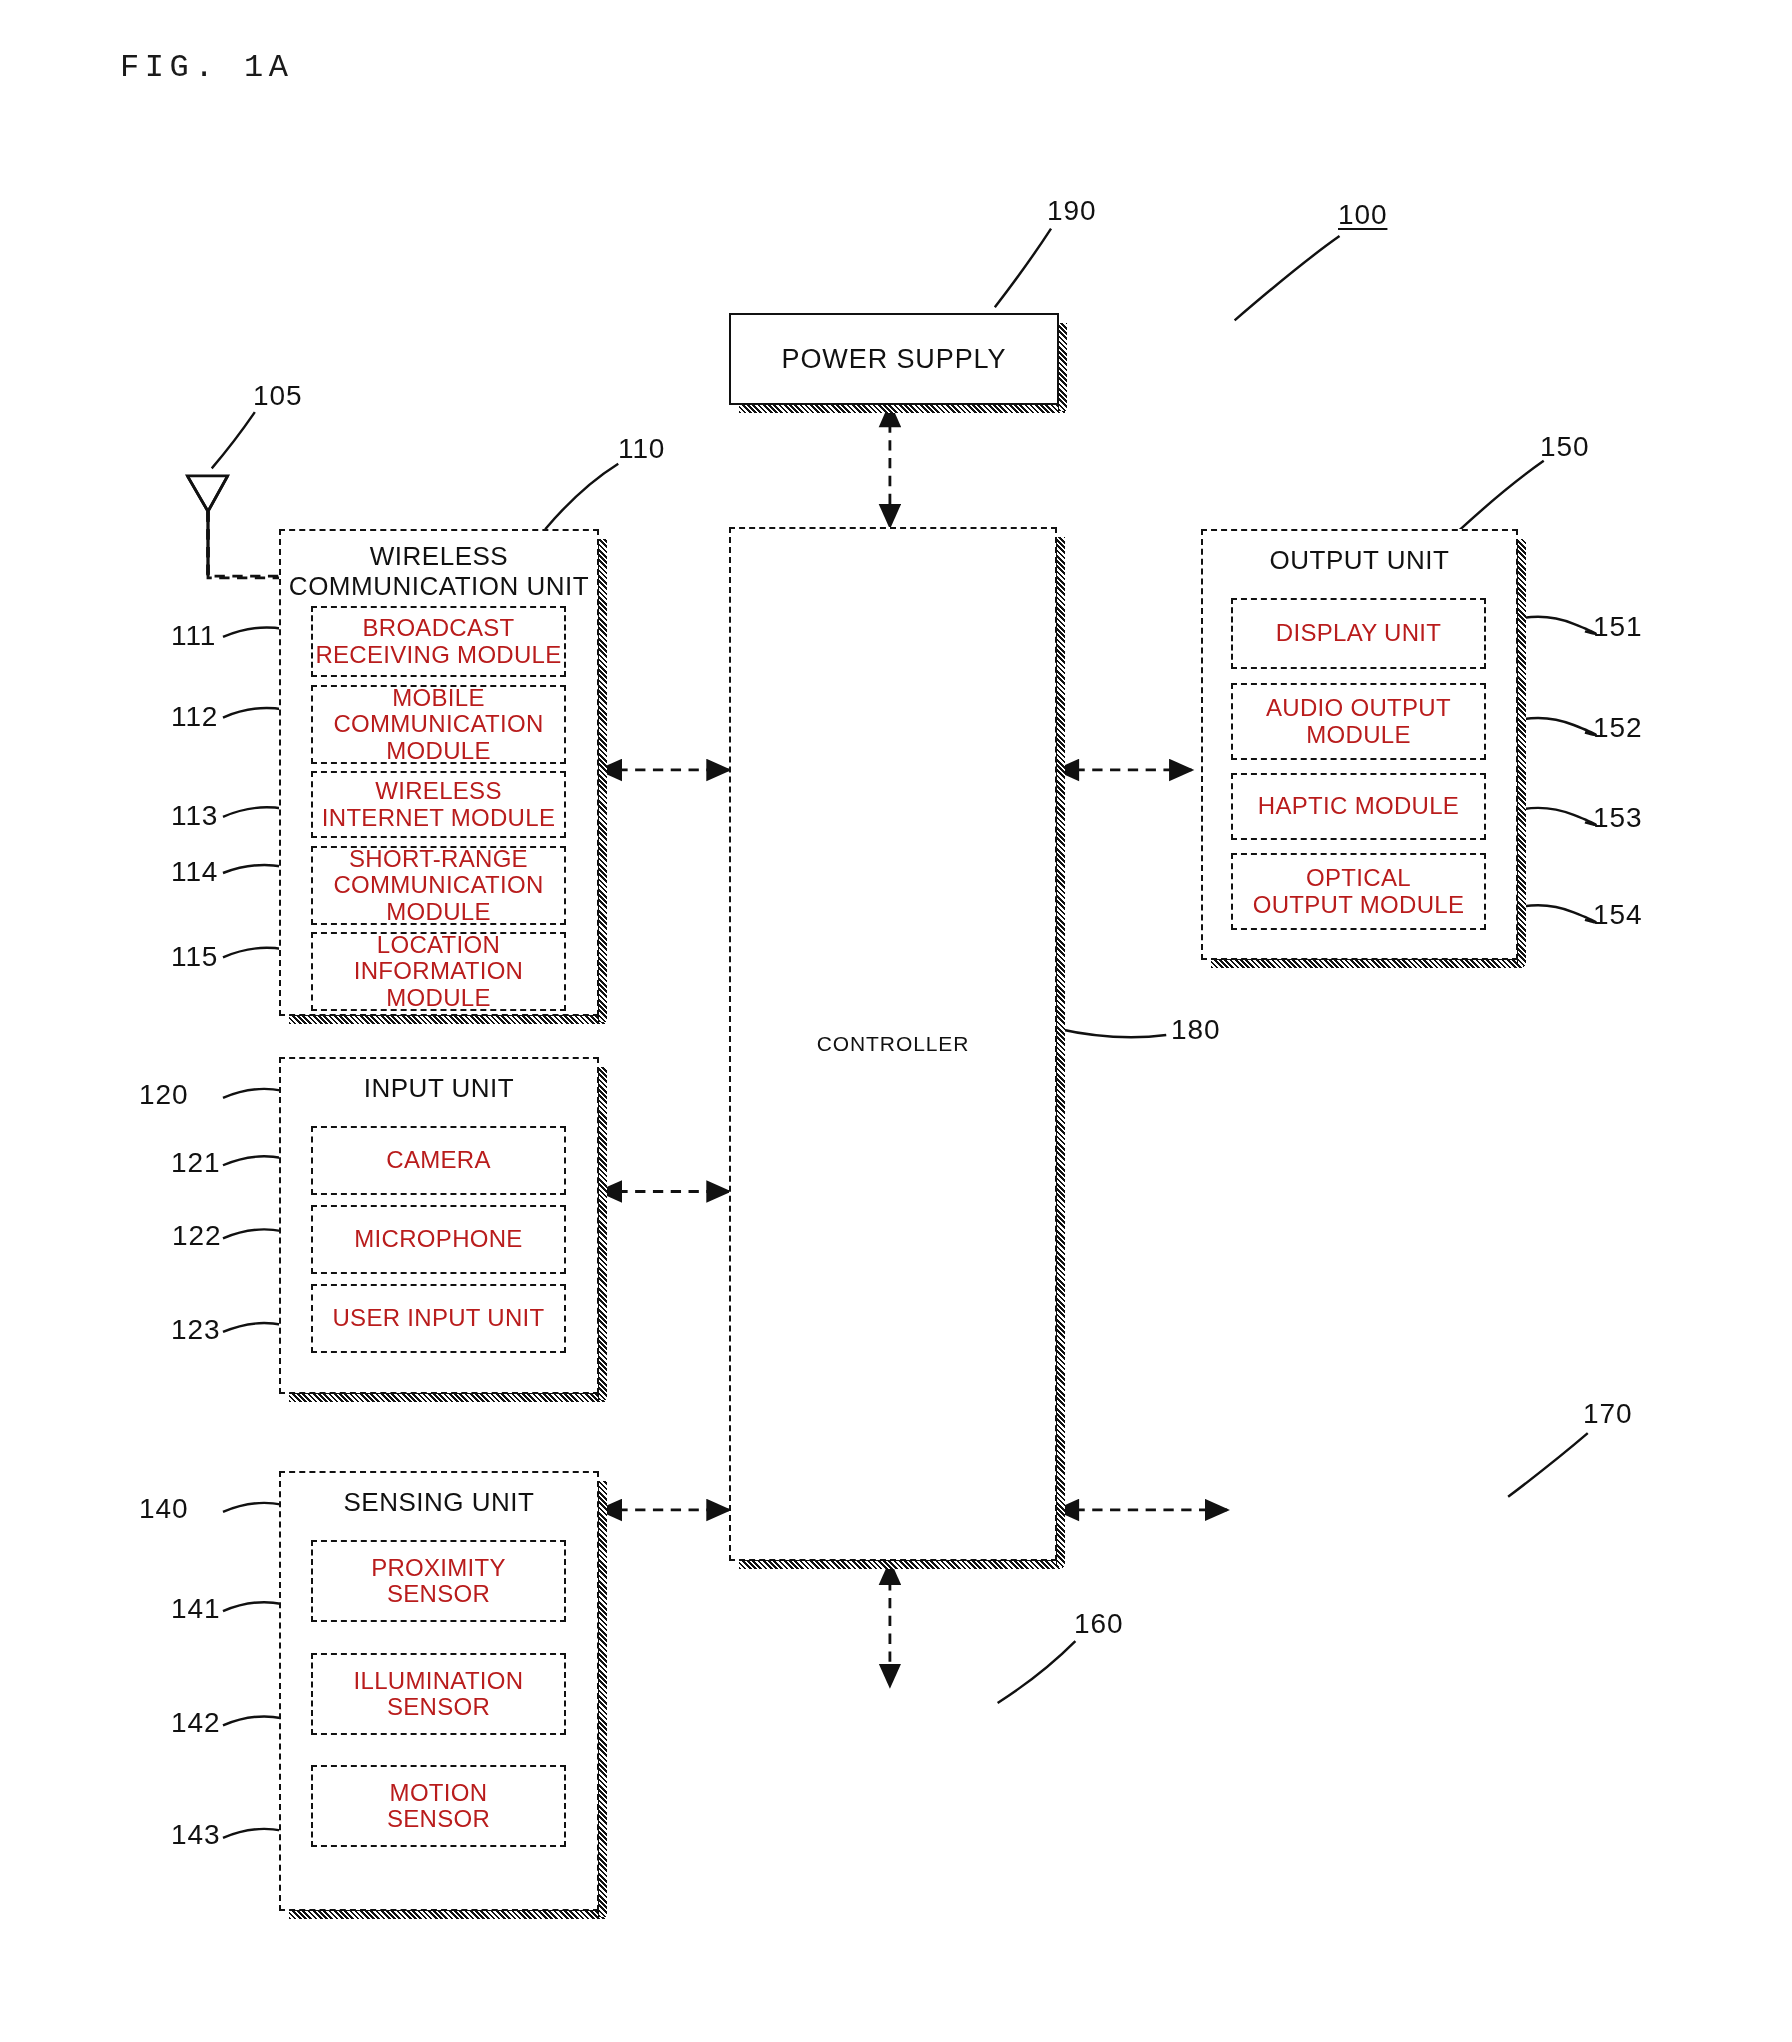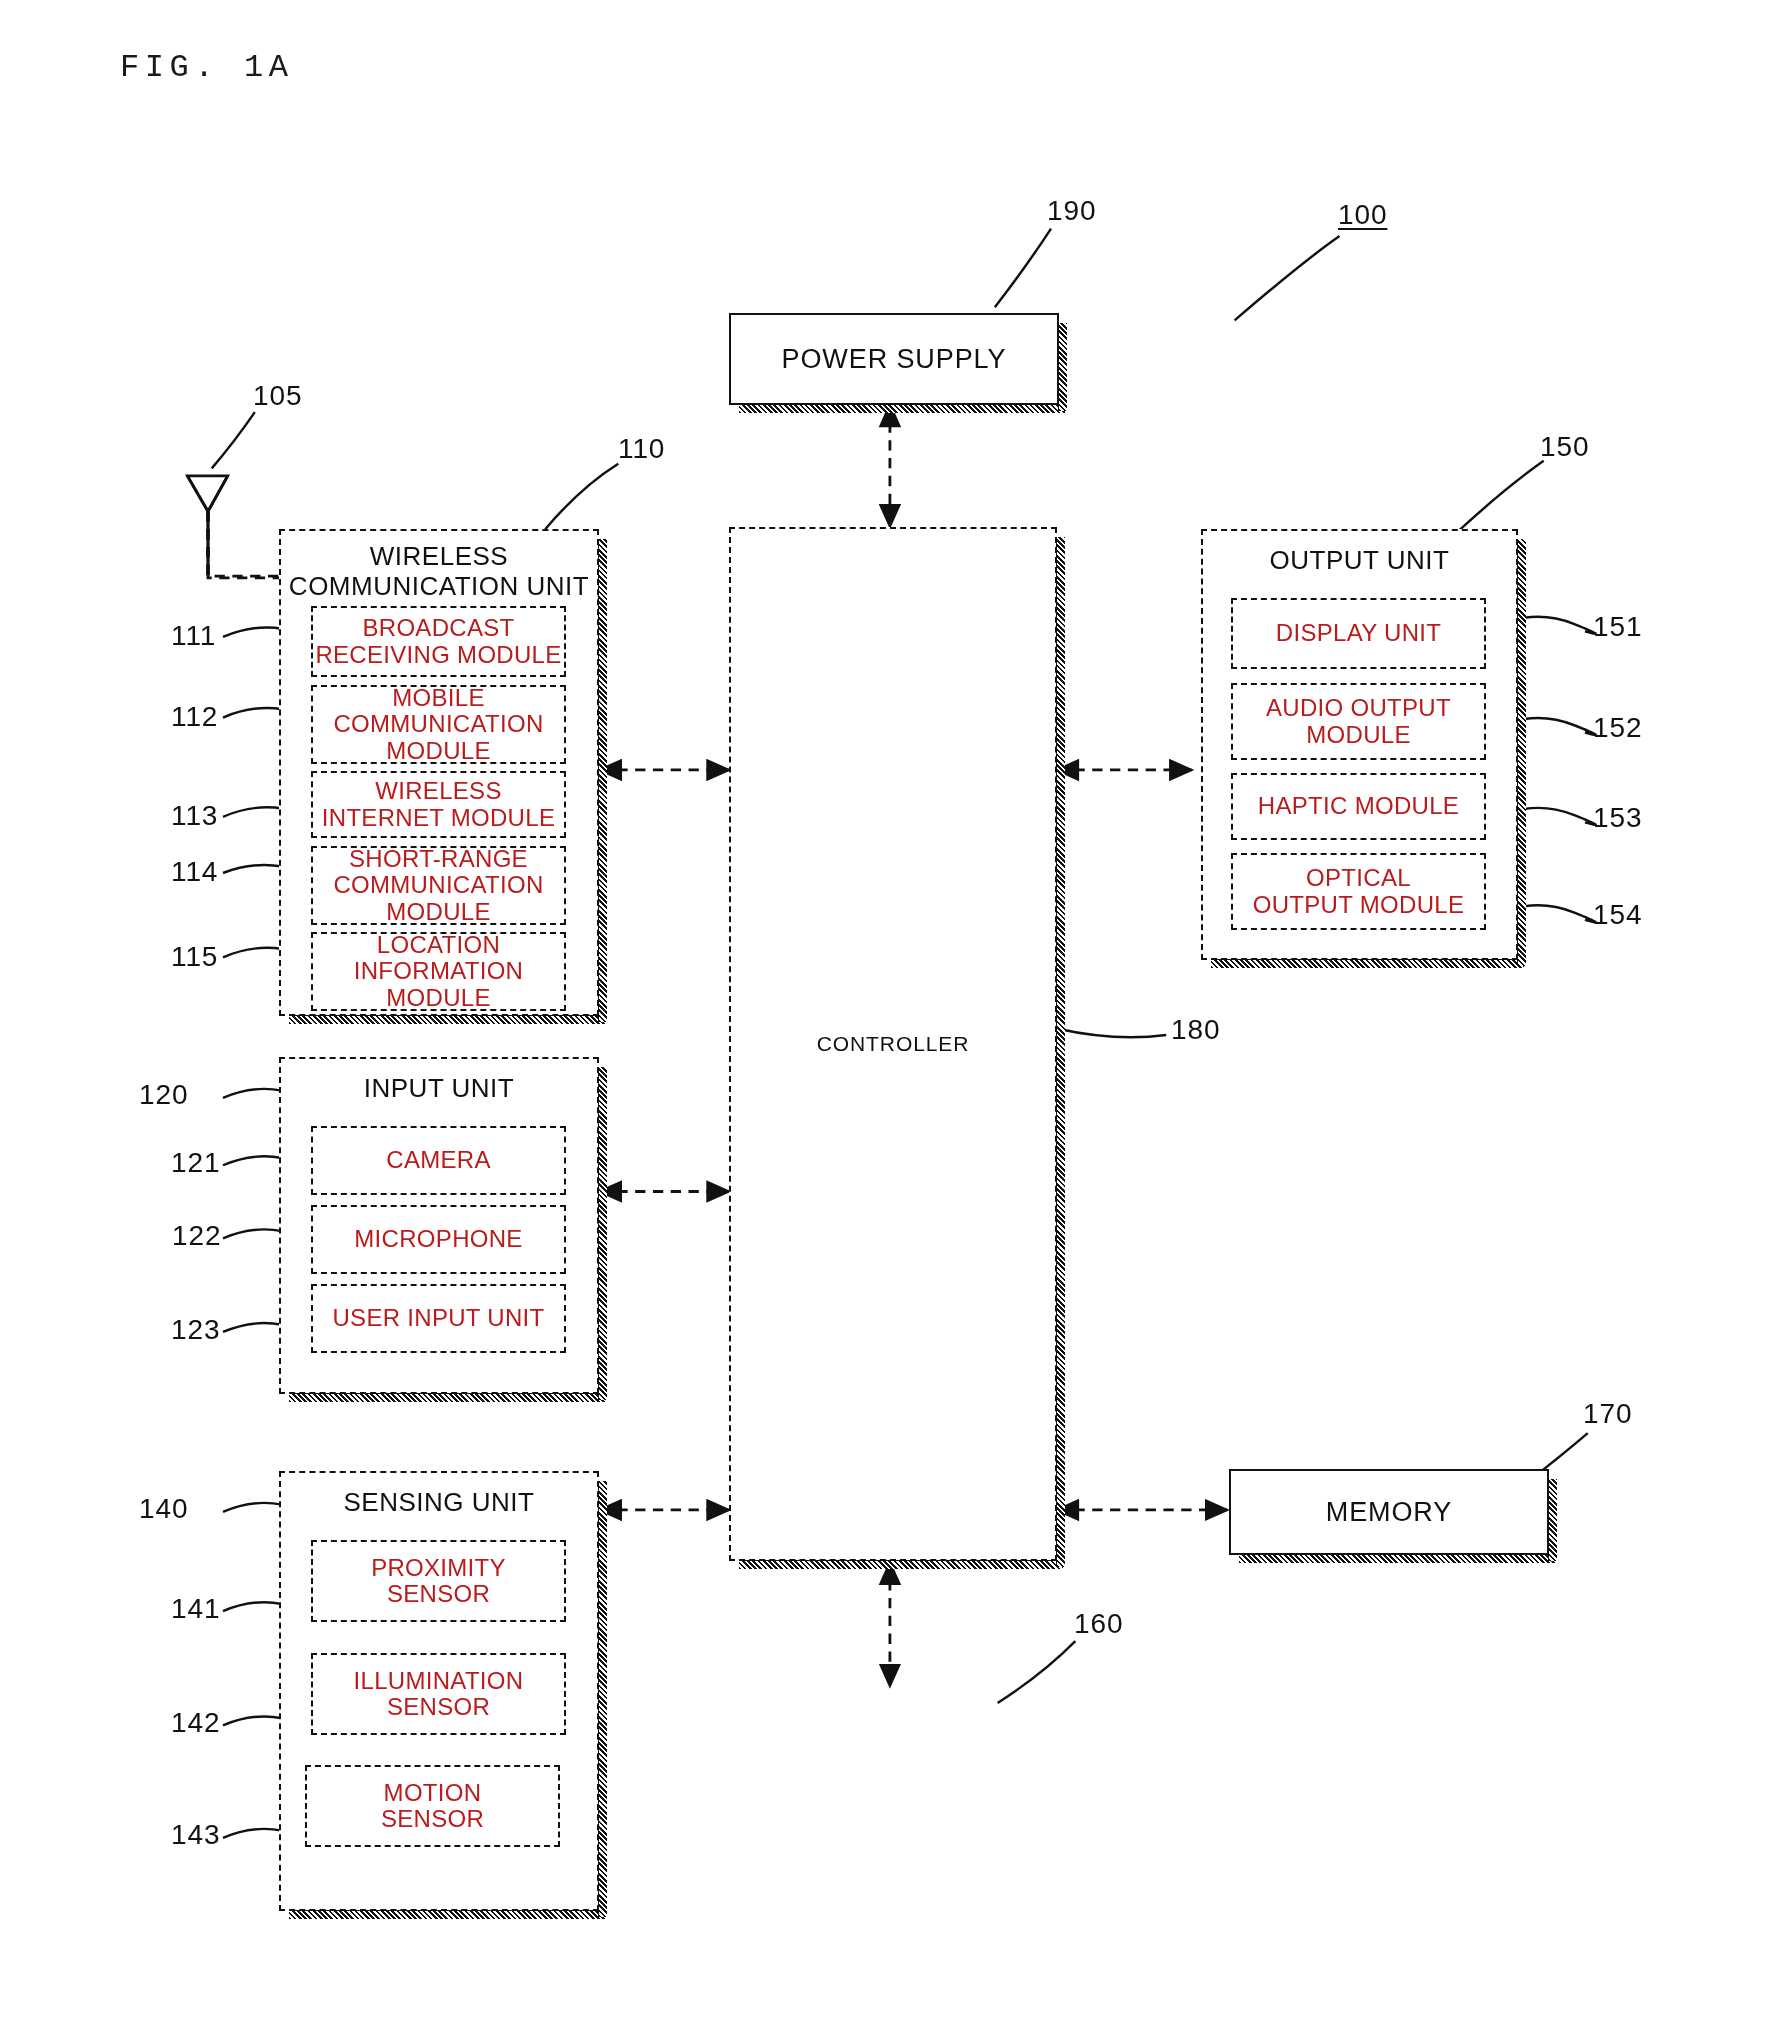--- a/index.html
+++ b/index.html
@@ -275,21 +275,21 @@
   <div class="ref" style="left:171px; top:1147px;">121</div>
   <div class="ref" style="left:172px; top:1220px;">122</div>
   <div class="ref" style="left:171px; top:1314px;">123</div>
 
   <div class="blk dash sh" style="left:279px; top:1471px; width:320px; height:440px; display:block;">
     <div class="unit-title" style="top:15px;">SENSING UNIT</div>
     <div class="sub" style="left:30px; top:67px; width:255px; height:82px;">PROXIMITY
 SENSOR</div>
     <div class="sub" style="left:30px; top:180px; width:255px; height:82px;">ILLUMINATION
 SENSOR</div>
-    <div class="sub" style="left:24px; top:292px; width:255px; height:82px;">MOTION
+    <div class="sub" style="left:30px; top:292px; width:255px; height:82px;">MOTION
 SENSOR</div>
   </div>
   <div class="ref" style="left:139px; top:1493px;">140</div>
   <div class="ref" style="left:171px; top:1593px;">141</div>
   <div class="ref" style="left:171px; top:1707px;">142</div>
   <div class="ref" style="left:171px; top:1819px;">143</div>
 
   <div class="blk dash sh" style="left:1201px; top:529px; width:317px; height:431px; display:block;">
     <div class="unit-title" style="top:15px;">OUTPUT UNIT</div>
     <div class="sub" style="left:28px; top:67px; width:255px; height:71px;">DISPLAY UNIT</div>
@@ -298,21 +298,18 @@
     <div class="sub" style="left:28px; top:242px; width:255px; height:67px;">HAPTIC MODULE</div>
     <div class="sub" style="left:28px; top:322px; width:255px; height:77px;">OPTICAL
 OUTPUT MODULE</div>
   </div>
   <div class="ref" style="left:1540px; top:431px;">150</div>
   <div class="ref" style="left:1593px; top:611px;">151</div>
   <div class="ref" style="left:1593px; top:712px;">152</div>
   <div class="ref" style="left:1593px; top:802px;">153</div>
   <div class="ref" style="left:1593px; top:899px;">154</div>
 
-  <div class="blk solid sh" style="left:1229px; top:1469px; width:320px; height:86px;">
-    <span style="font-size:27px;letter-spacing:0.9px;">MEMORY</span>
-  </div>
   <div class="ref" style="left:1583px; top:1398px;">170</div>
 
   <div class="ref" style="left:1074px; top:1608px;">160</div>
 
 </div>
 
 
 </body></html>

